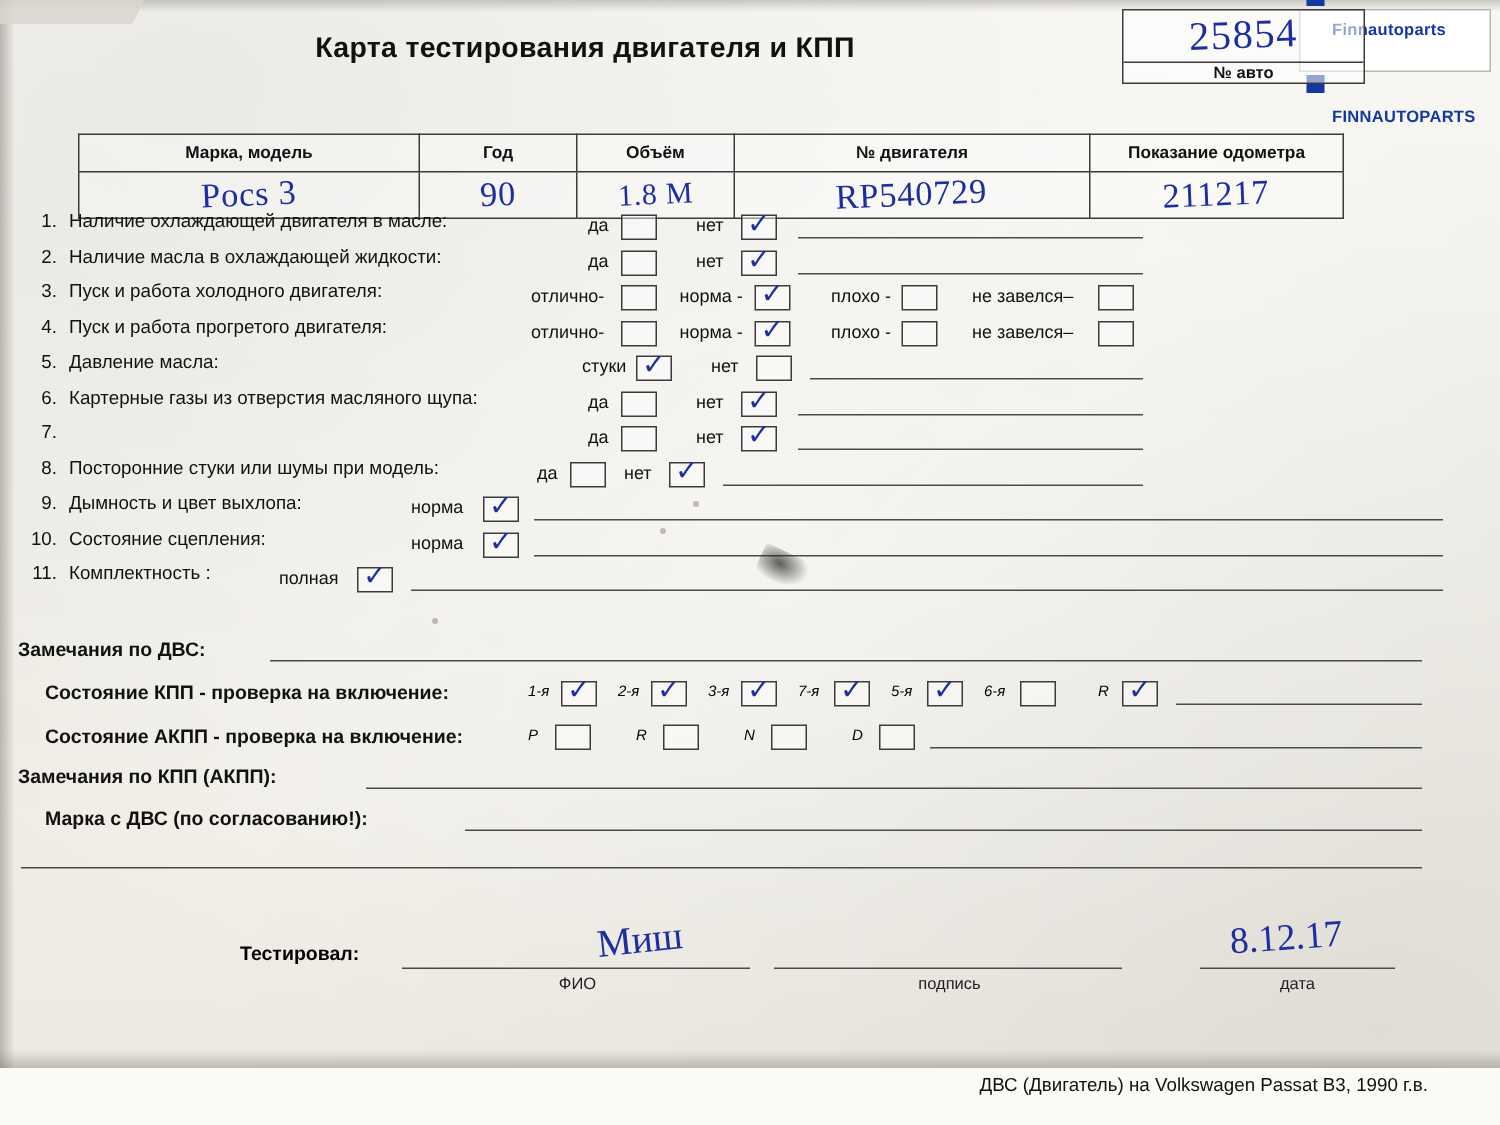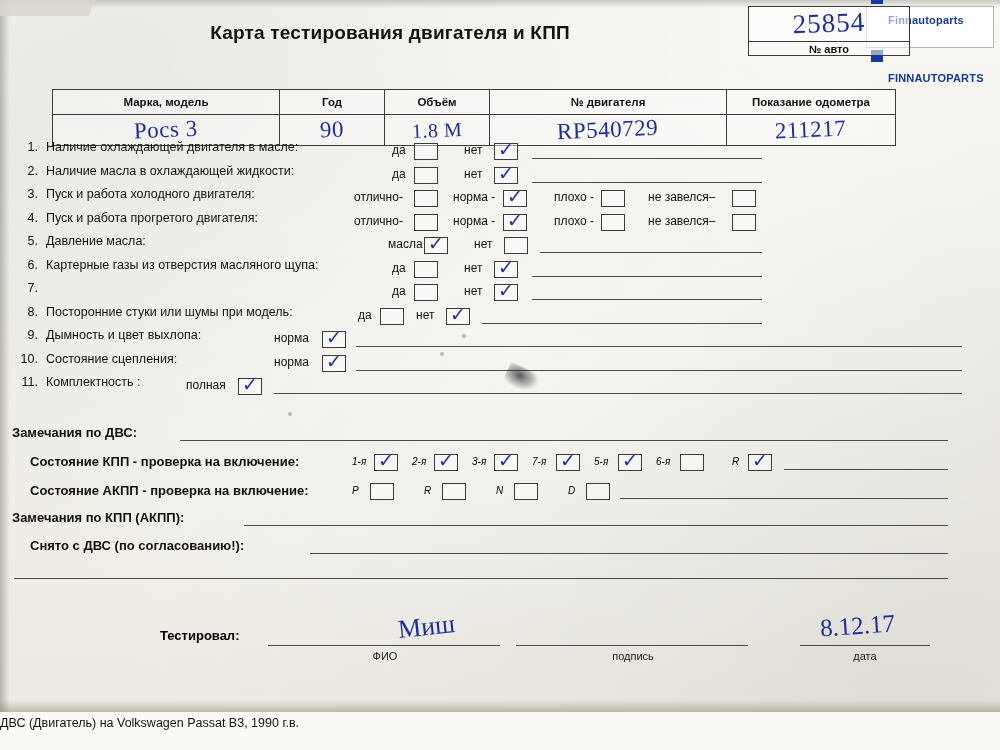--- a/index.html
+++ b/index.html
@@ -150,21 +150,21 @@
   .smudge{
     position:absolute;left:505px;top:368px;width:34px;height:22px;
     background:radial-gradient(ellipse at 40% 40%, rgba(40,40,40,.75), rgba(40,40,40,0) 70%);
     transform:rotate(25deg);
   }
   .spot{
     position:absolute;width:4px;height:4px;border-radius:50%;
     background:rgba(90,80,60,.35);
   }
   .caption{
-    position:absolute;left:0;top:716px;width:952px;text-align:left;
+    position:absolute;left:0;top:716px;width:952px;text-align:right;
     font-size:12.5px;color:#111;
   }
 </style>
 </head>
 <body>
 
 <div id="sheet">
   <div class="paper"></div>
   <div class="edge-shadow-left"></div>
   <div class="edge-shadow-top"></div>
@@ -260,21 +260,21 @@
         </span>
       <span class="opt" style="left:538px;top:3px">плохо -</span>
       <span class="bx" style="left:585px;top:3px"></span>
       <span class="opt" style="left:632px;top:3px">не завелся–</span>
       <span class="bx" style="left:716px;top:3px"></span>
     </div>
 
     <div class="row">
       <span class="num">5.</span>
       <span class="label">Давление масла:</span>
-      <span class="opt" style="left:372px;top:3px">масла</span>
+      <span class="opt" style="left:372px;top:3px">стуки</span>
       <span class="bx" style="left:408px;top:3px">
           <span class="tick" style="left:3px;top:-2px">✓</span>
         </span>
       <span class="opt" style="left:458px;top:3px">нет</span>
       <span class="bx" style="left:488px;top:3px"></span>
       <span class="line" style="left:524px;top:18px;width:222px"></span>
     </div>
 
     <div class="row">
       <span class="num">6.</span>
@@ -381,21 +381,21 @@
   <span class="bx" style="left:442px;top:483px"></span>
   <span class="gear-lbl" style="left:496px;top:485px">N</span>
   <span class="bx" style="left:514px;top:483px"></span>
   <span class="gear-lbl" style="left:568px;top:485px">D</span>
   <span class="bx" style="left:586px;top:483px"></span>
   <div class="line" style="left:620px;top:498px;width:328px"></div>
 
   <div class="secbar" style="left:12px;top:510px">Замечания по КПП (АКПП):</div>
   <div class="line" style="left:244px;top:525px;width:704px"></div>
 
-  <div class="secbar" style="left:30px;top:538px">Снято с ДВС (по согласованию!):</div>
+  <div class="secbar" style="left:30px;top:538px">Марка с ДВС (по согласованию!):</div>
   <div class="line" style="left:310px;top:553px;width:638px"></div>
   <div class="line" style="left:14px;top:578px;width:934px"></div>
 
   <div class="smudge"></div>
   <div class="spot" style="left:440px;top:352px"></div>
   <div class="spot" style="left:462px;top:334px"></div>
   <div class="spot" style="left:288px;top:412px"></div>
 
   <div class="tested">Тестировал:</div>
   <div class="sig-line" style="left:268px;top:645px;width:232px"></div>

